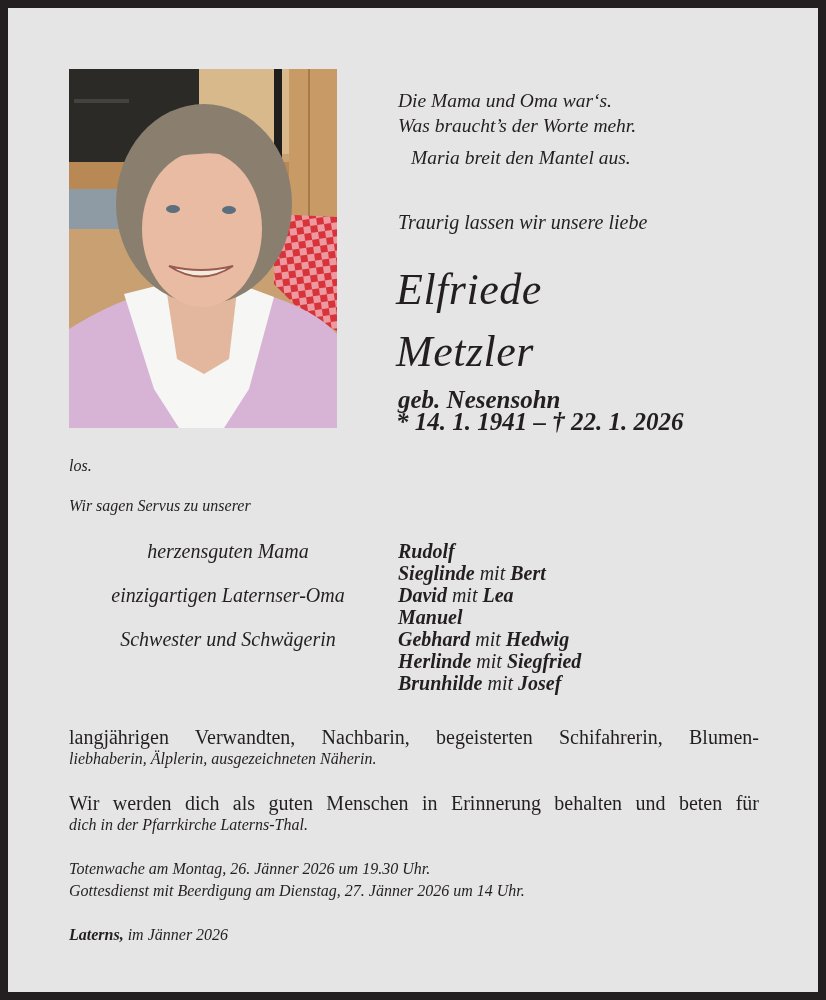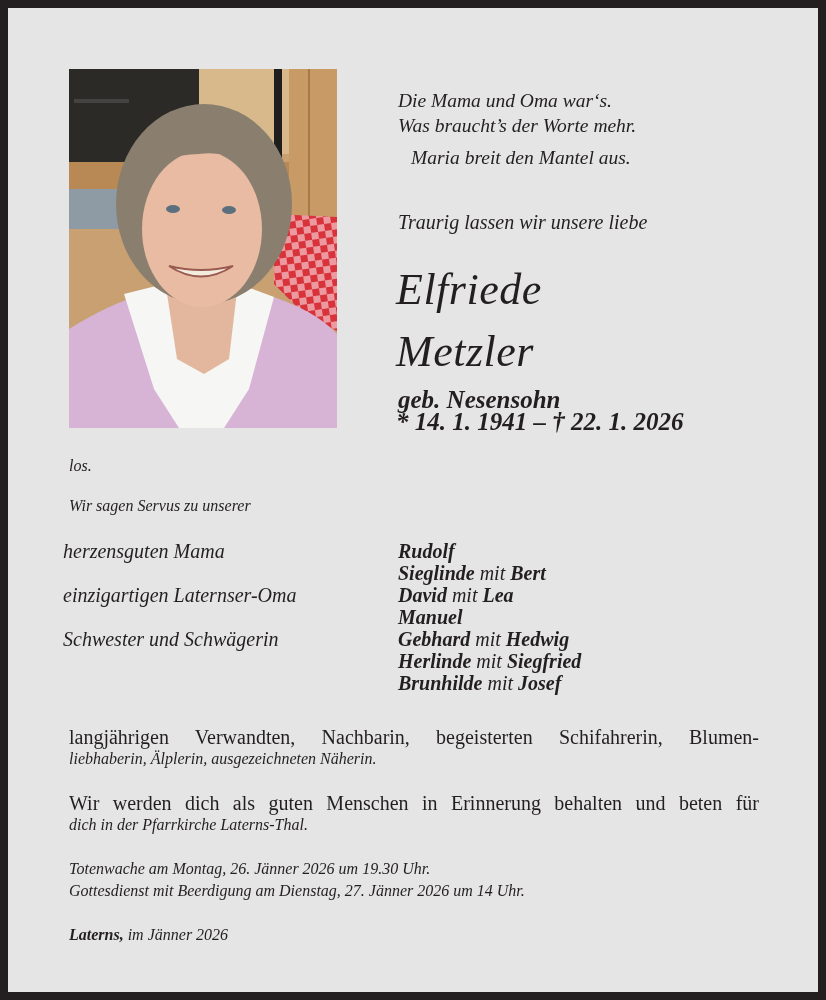--- a/index.html
+++ b/index.html
@@ -27,21 +27,21 @@
     }
     .photo svg { display: block; }
 
     .poem { font-family: "Liberation Serif", serif; font-style: italic; font-size: 19.5px; line-height: 25px; }
     .intro { font-family: "Liberation Serif", serif; font-size: 20px; }
     .name { font-family: "Liberation Serif", serif; font-size: 44px; line-height: 56px; letter-spacing: 0.5px; }
     .born { font-family: "Liberation Serif", serif; font-weight: bold; font-size: 25px; line-height: 22px; }
     .body { font-family: "Liberation Serif", serif; font-size: 16px; line-height: 22px; }
     .b { font-weight: bold; }
 
-    .rel-label { font-family: "Liberation Serif", serif; font-size: 20px; text-align: left; width: 330px; }
+    .rel-label { font-family: "Liberation Serif", serif; font-size: 20px; text-align: center; width: 330px; }
     .rel-names { font-family: "Liberation Serif", serif; font-size: 20px; font-weight: bold; }
     .rel-names .mit { font-weight: normal; }
 
     .justify {
       position: absolute; left: 61px; width: 690px;
       font-family: "Liberation Serif", serif; font-size: 20px; line-height: 22px;
       text-align: justify;
     }
   </style>
 </head>

